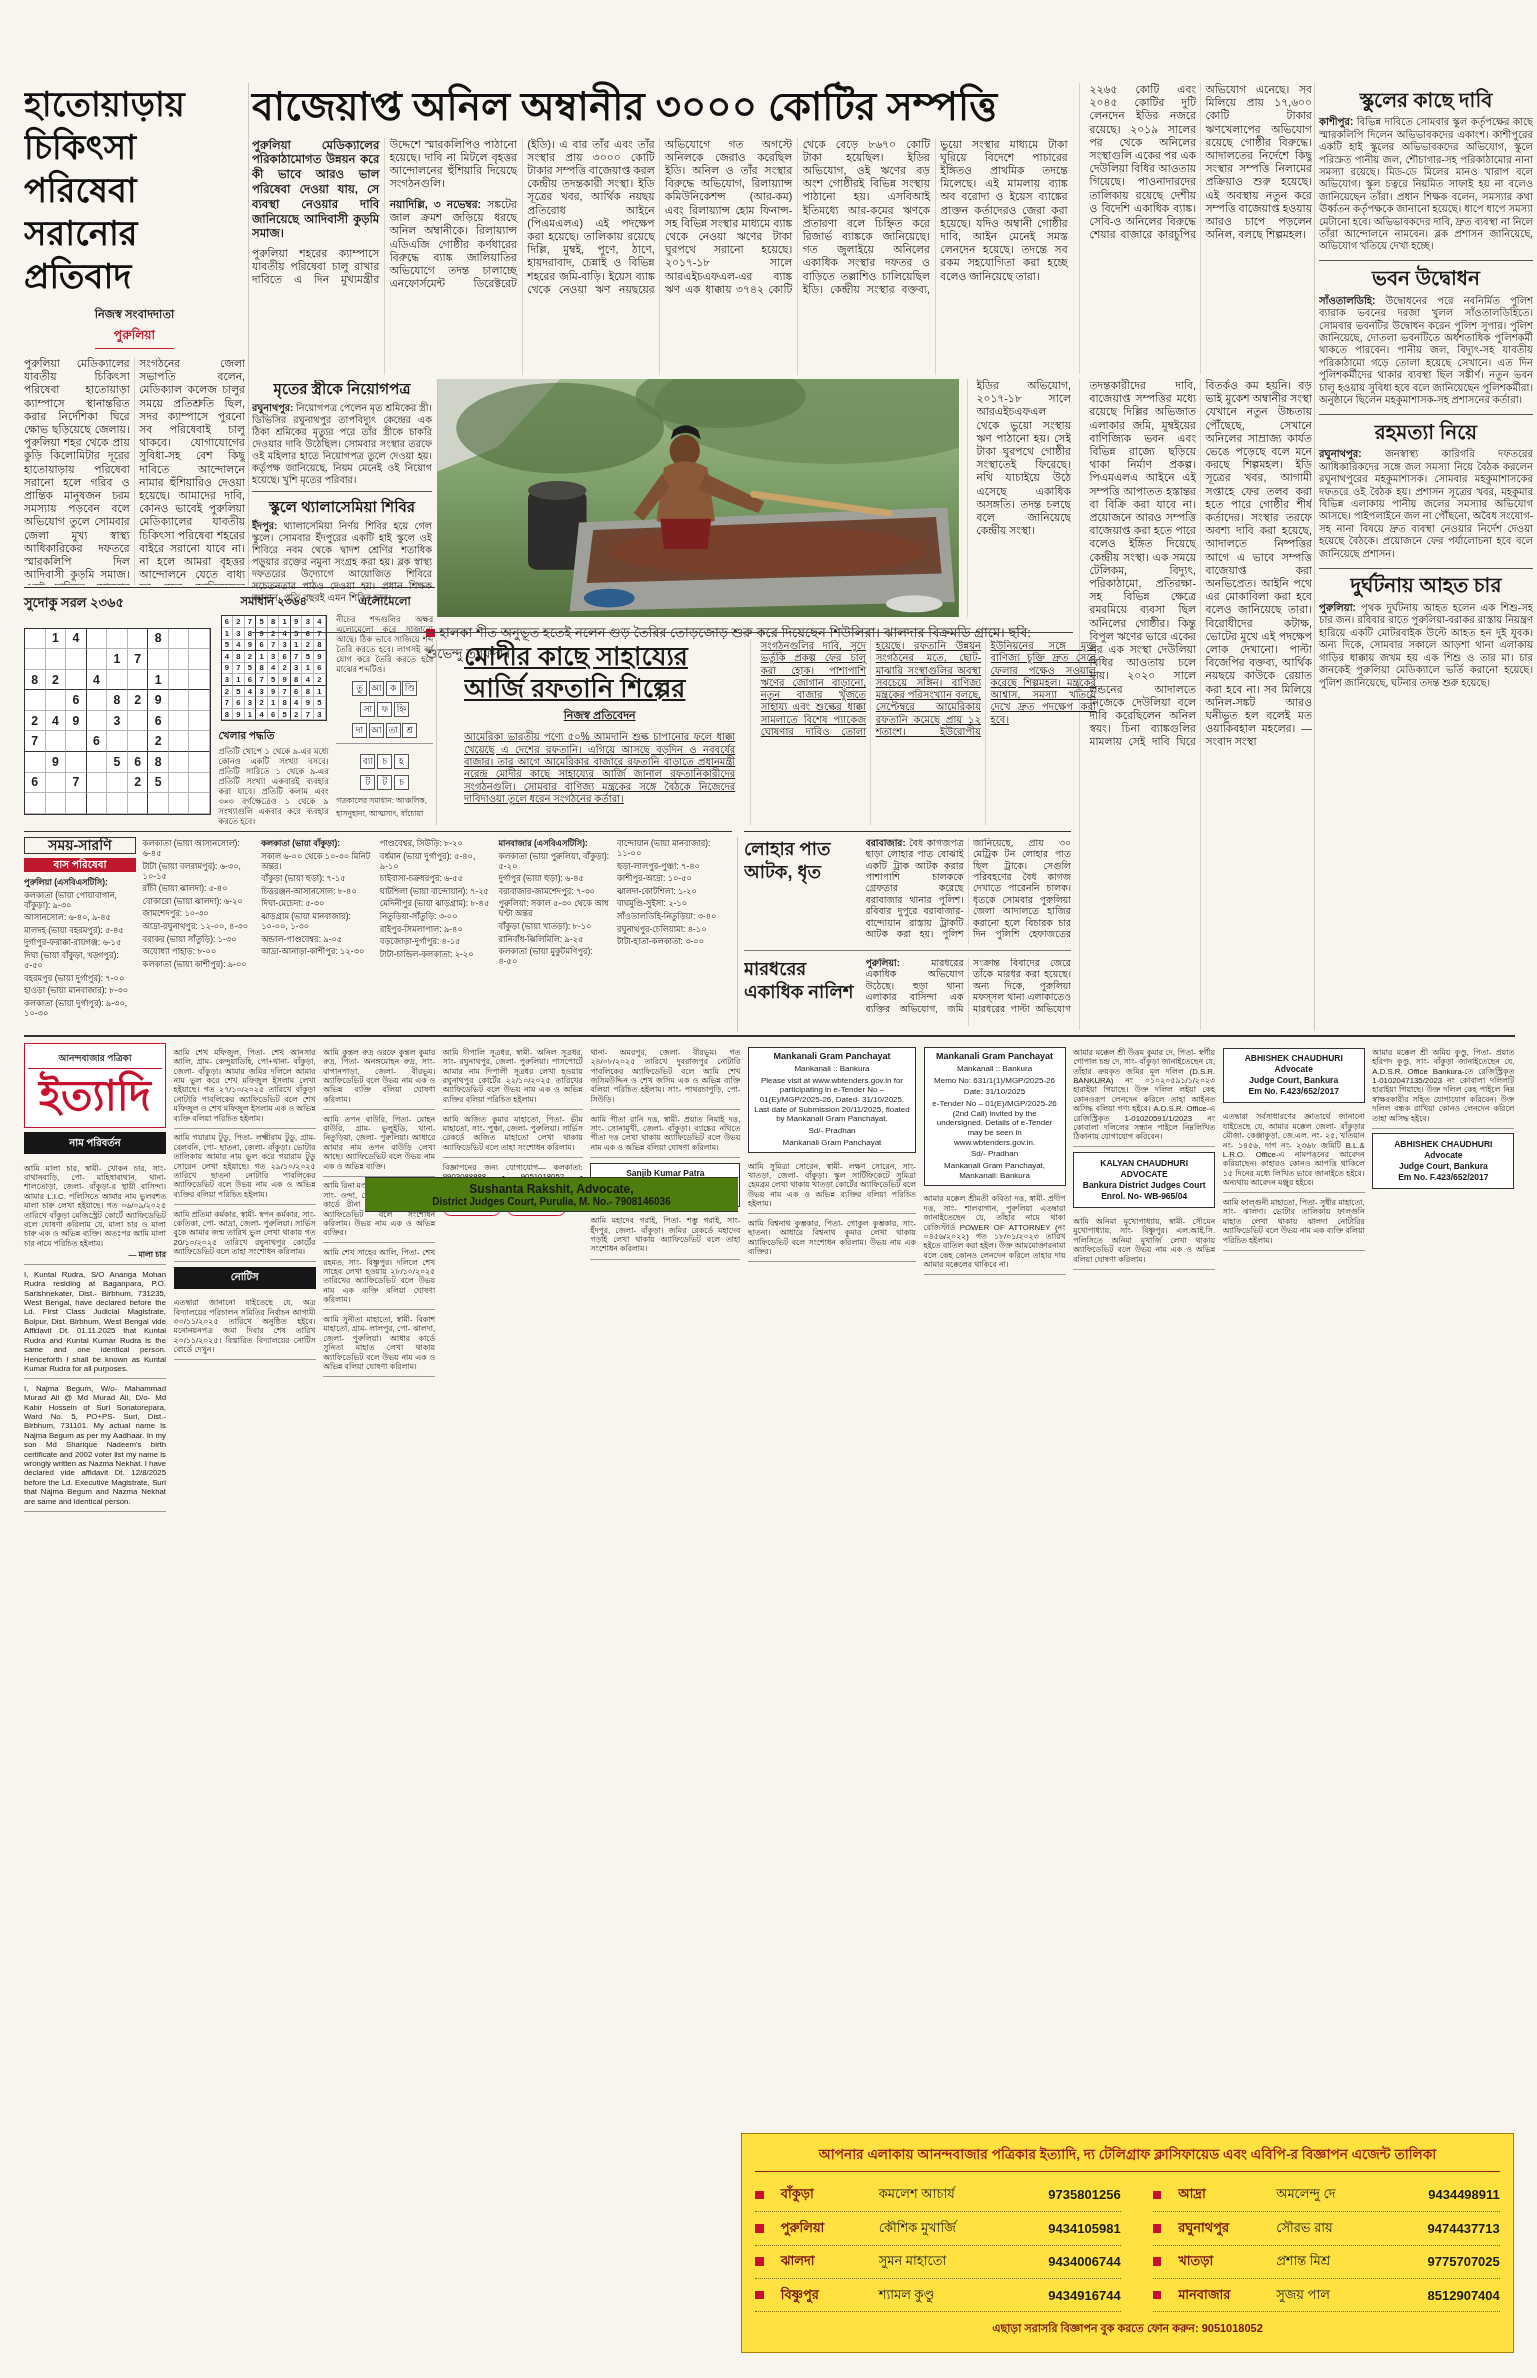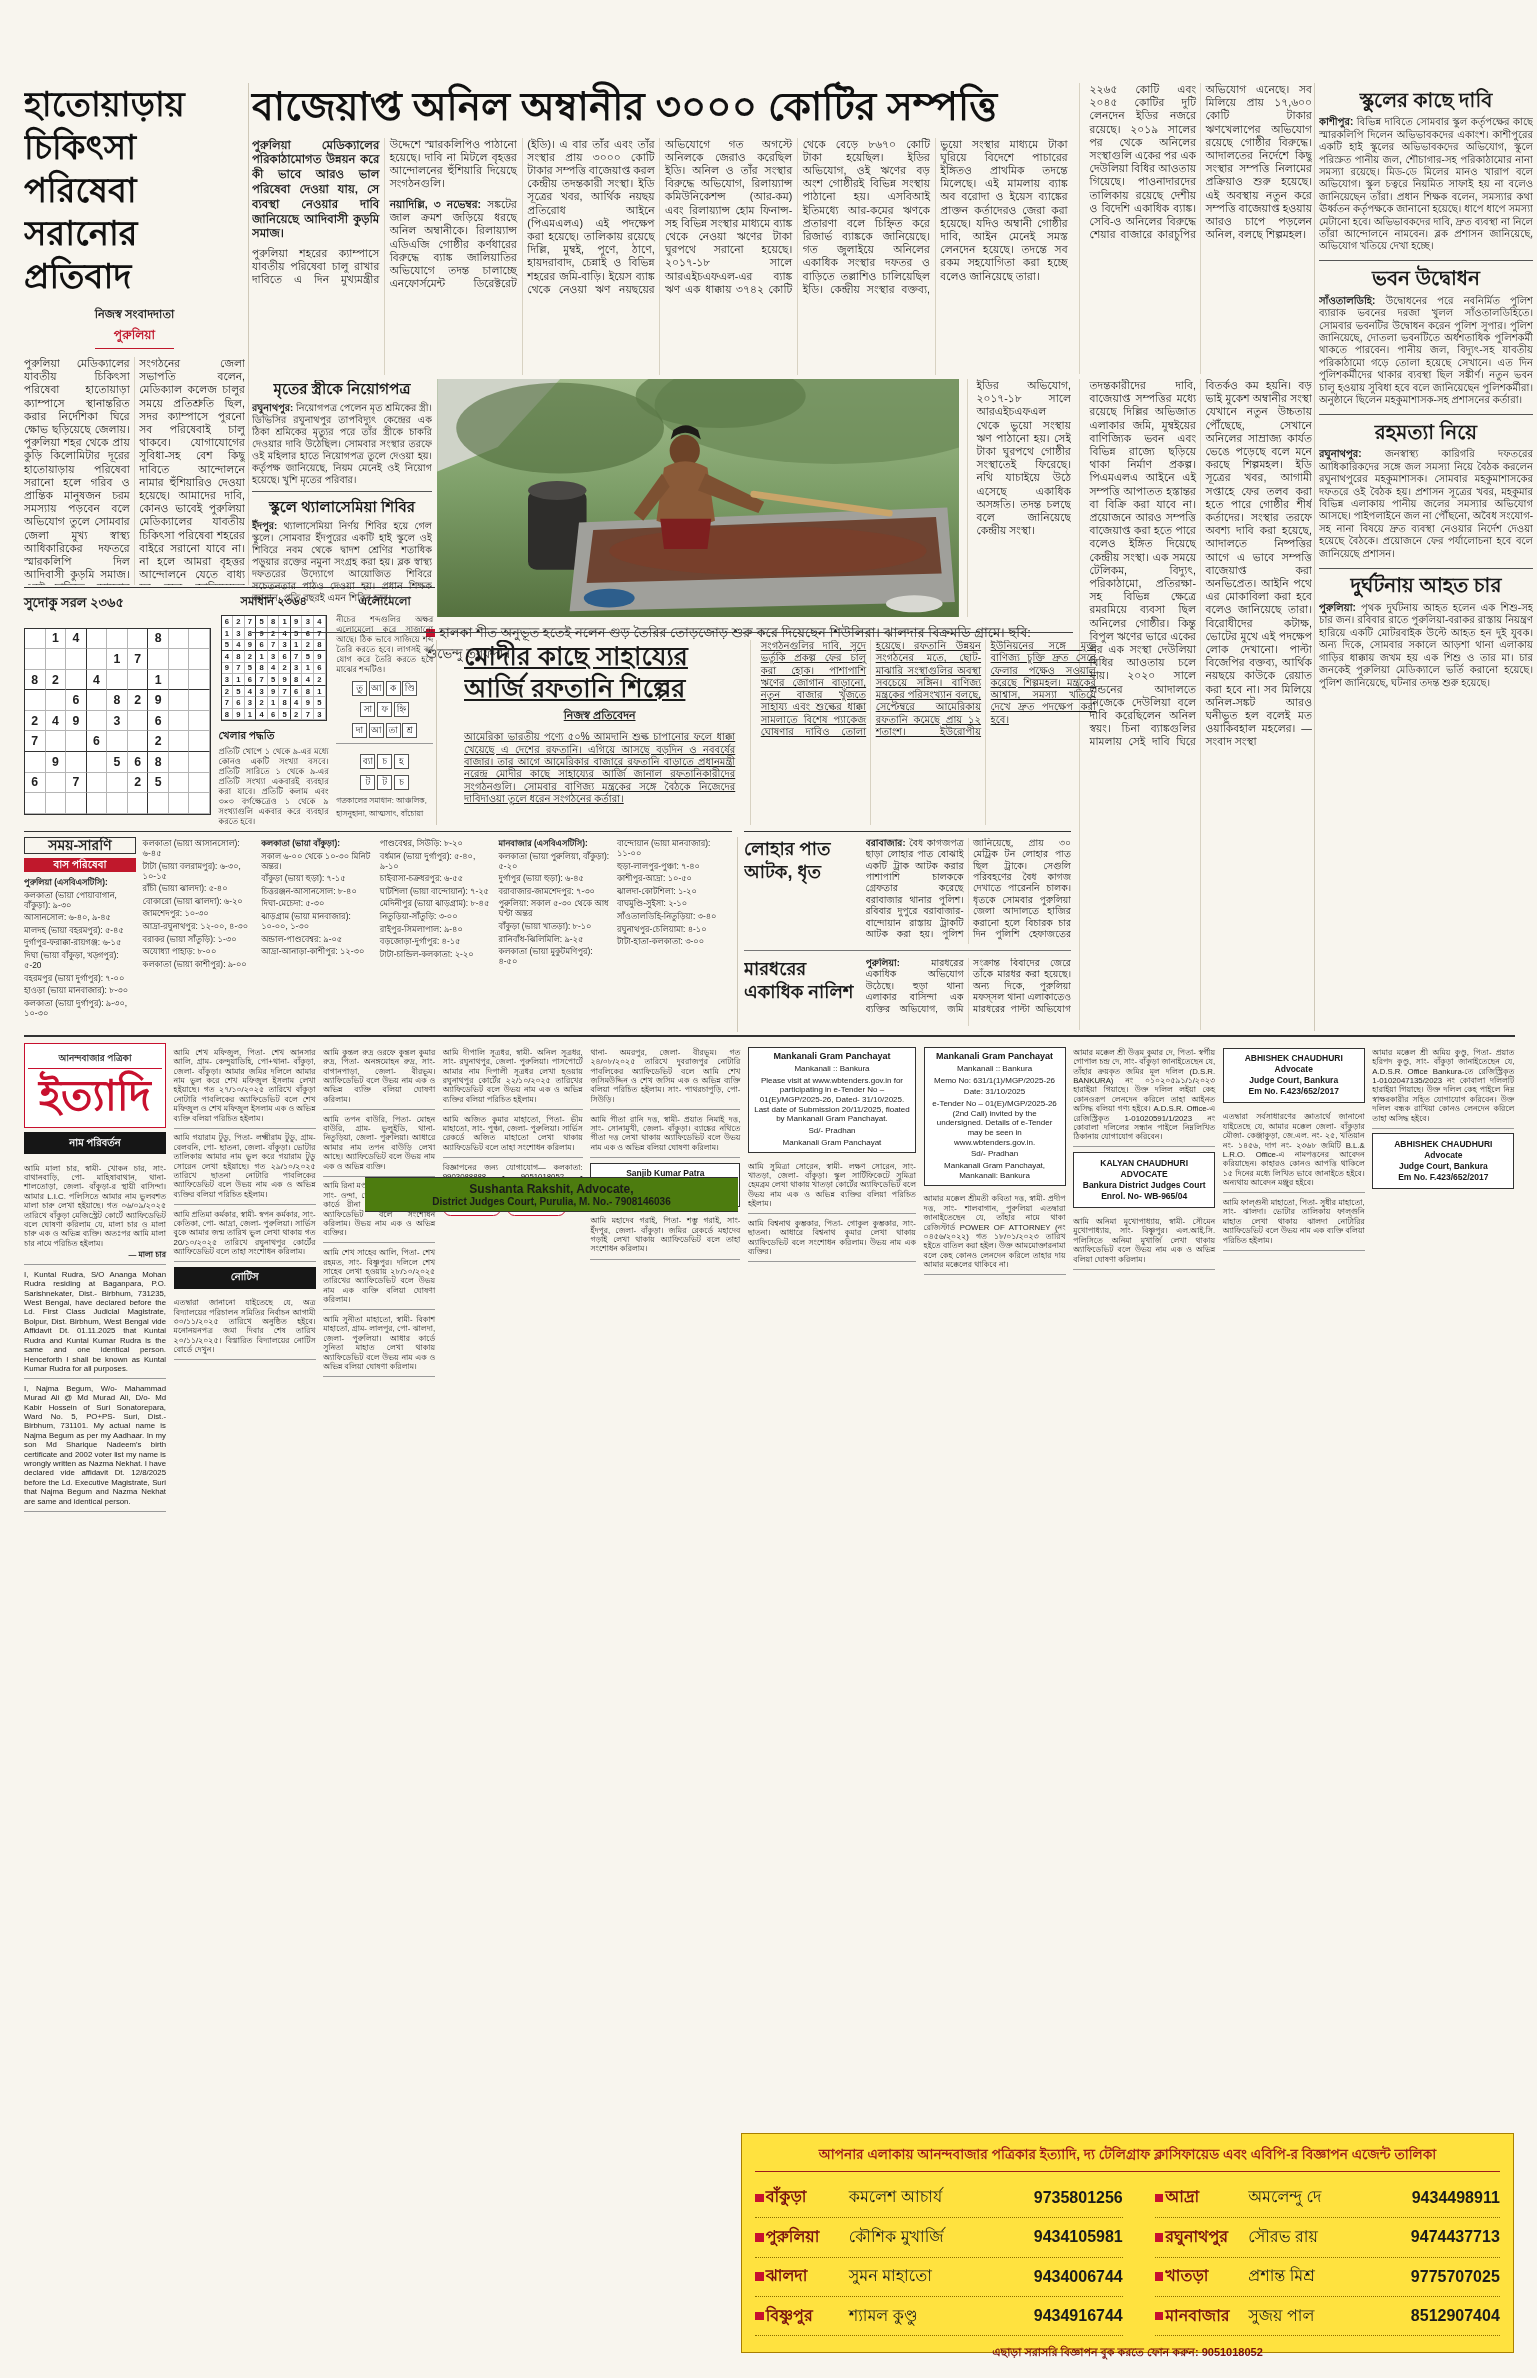--- a/index.html
+++ b/index.html
@@ -123,21 +123,21 @@
 
   
   .adv-strip { left:341px; top:134px; width:373px; background:#4d7c0f; border-top:1.4px solid #333; border-bottom:1.4px solid #333; text-align:center; padding:3.8px 0; }
   .adv-strip .l1 { font-weight:800; font-size:12px; }
   .adv-strip .l2 { font-size:10px; font-weight:bold; }
 
   
   .yellow-box { left:717px; top:1090px; width:773px; height:220px; background:#ffe23f; border:1.9px solid #a87f00; padding:8.5px 13.2px; }
   .yellow-title { text-align:center; color:#9e1b1b; font-weight:800; font-size:13.7px; border-bottom:1.4px solid #9e1b1b; padding-bottom:4.7px; margin-bottom:6.6px; }
   .agent-grid { display:grid; grid-template-rows:repeat(4,auto); grid-auto-flow:column; column-gap:32px; }
-  .agent-row { display:flex; align-items:center; gap:2px; border-bottom:0.9px dotted #8a6d00; padding:5.7px 0; font-size:16px; }
+  .agent-row { display:flex; align-items:center; gap:17px; border-bottom:0.9px dotted #8a6d00; padding:5.7px 0; font-size:13px; }
   .agent-bullet { width:8.5px; height:8.5px; background:#c8102e; flex:0 0 auto; }
   .agent-area { font-weight:bold; color:#7a1010; min-width:81px; }
   .agent-phone { margin-left:auto; font-weight:bold; }
   .yellow-footer { text-align:center; font-weight:bold; font-size:11px; color:#7a1010; margin-top:7.6px; }
 </style>
 </head>
 <body>
 
 <div class="page">
 
@@ -441,21 +441,21 @@
   <section class="abs timetable clip">
     <div id="tt-cols" class="tt-flex">
         <div class="tt-col">
           <div class="tt-title">সময়-সারণি</div>
           <div class="tt-redbar">বাস পরিষেবা</div>
           <div class="tt-entry bold">পুরুলিয়া (এসবিএসটিসি):</div>
           <div class="tt-entry">কলকাতা (ভায়া পোয়াবাগান, বাঁকুড়া): ৯-৩০</div>
           <div class="tt-entry">আসানসোল: ৬-৪০, ৯-৪৫</div>
           <div class="tt-entry">মালদহ (ভায়া বহরমপুর): ৫-৪৫</div>
           <div class="tt-entry">দুর্গাপুর-ফরাক্কা-রায়গঞ্জ: ৬-১৫</div>
-          <div class="tt-entry">দিঘা (ভায়া বাঁকুড়া, খড়্গপুর): ৫-20</div>
+          <div class="tt-entry">দিঘা (ভায়া বাঁকুড়া, খড়্গপুর): ৫-৫০</div>
           <div class="tt-entry">বহরমপুর (ভায়া দুর্গাপুর): ৭-০০</div>
           <div class="tt-entry">হাওড়া (ভায়া মানবাজার): ৮-৩০</div>
           <div class="tt-entry">কলকাতা (ভায়া দুর্গাপুর): ৯-৩০, ১০-৩০</div>
         </div>
         <div class="tt-col">
           <div class="tt-entry">কলকাতা (ভায়া আসানসোল): ৬-৪৫</div>
           <div class="tt-entry">টাটা (ভায়া বলরামপুর): ৬-৩০, ১০-১৫</div>
           <div class="tt-entry">রাঁচী (ভায়া ঝালদা): ৫-৪০</div>
           <div class="tt-entry">বোকারো (ভায়া ঝালদা): ৬-২০</div>
           <div class="tt-entry">জামশেদপুর: ১০-৩০</div>

